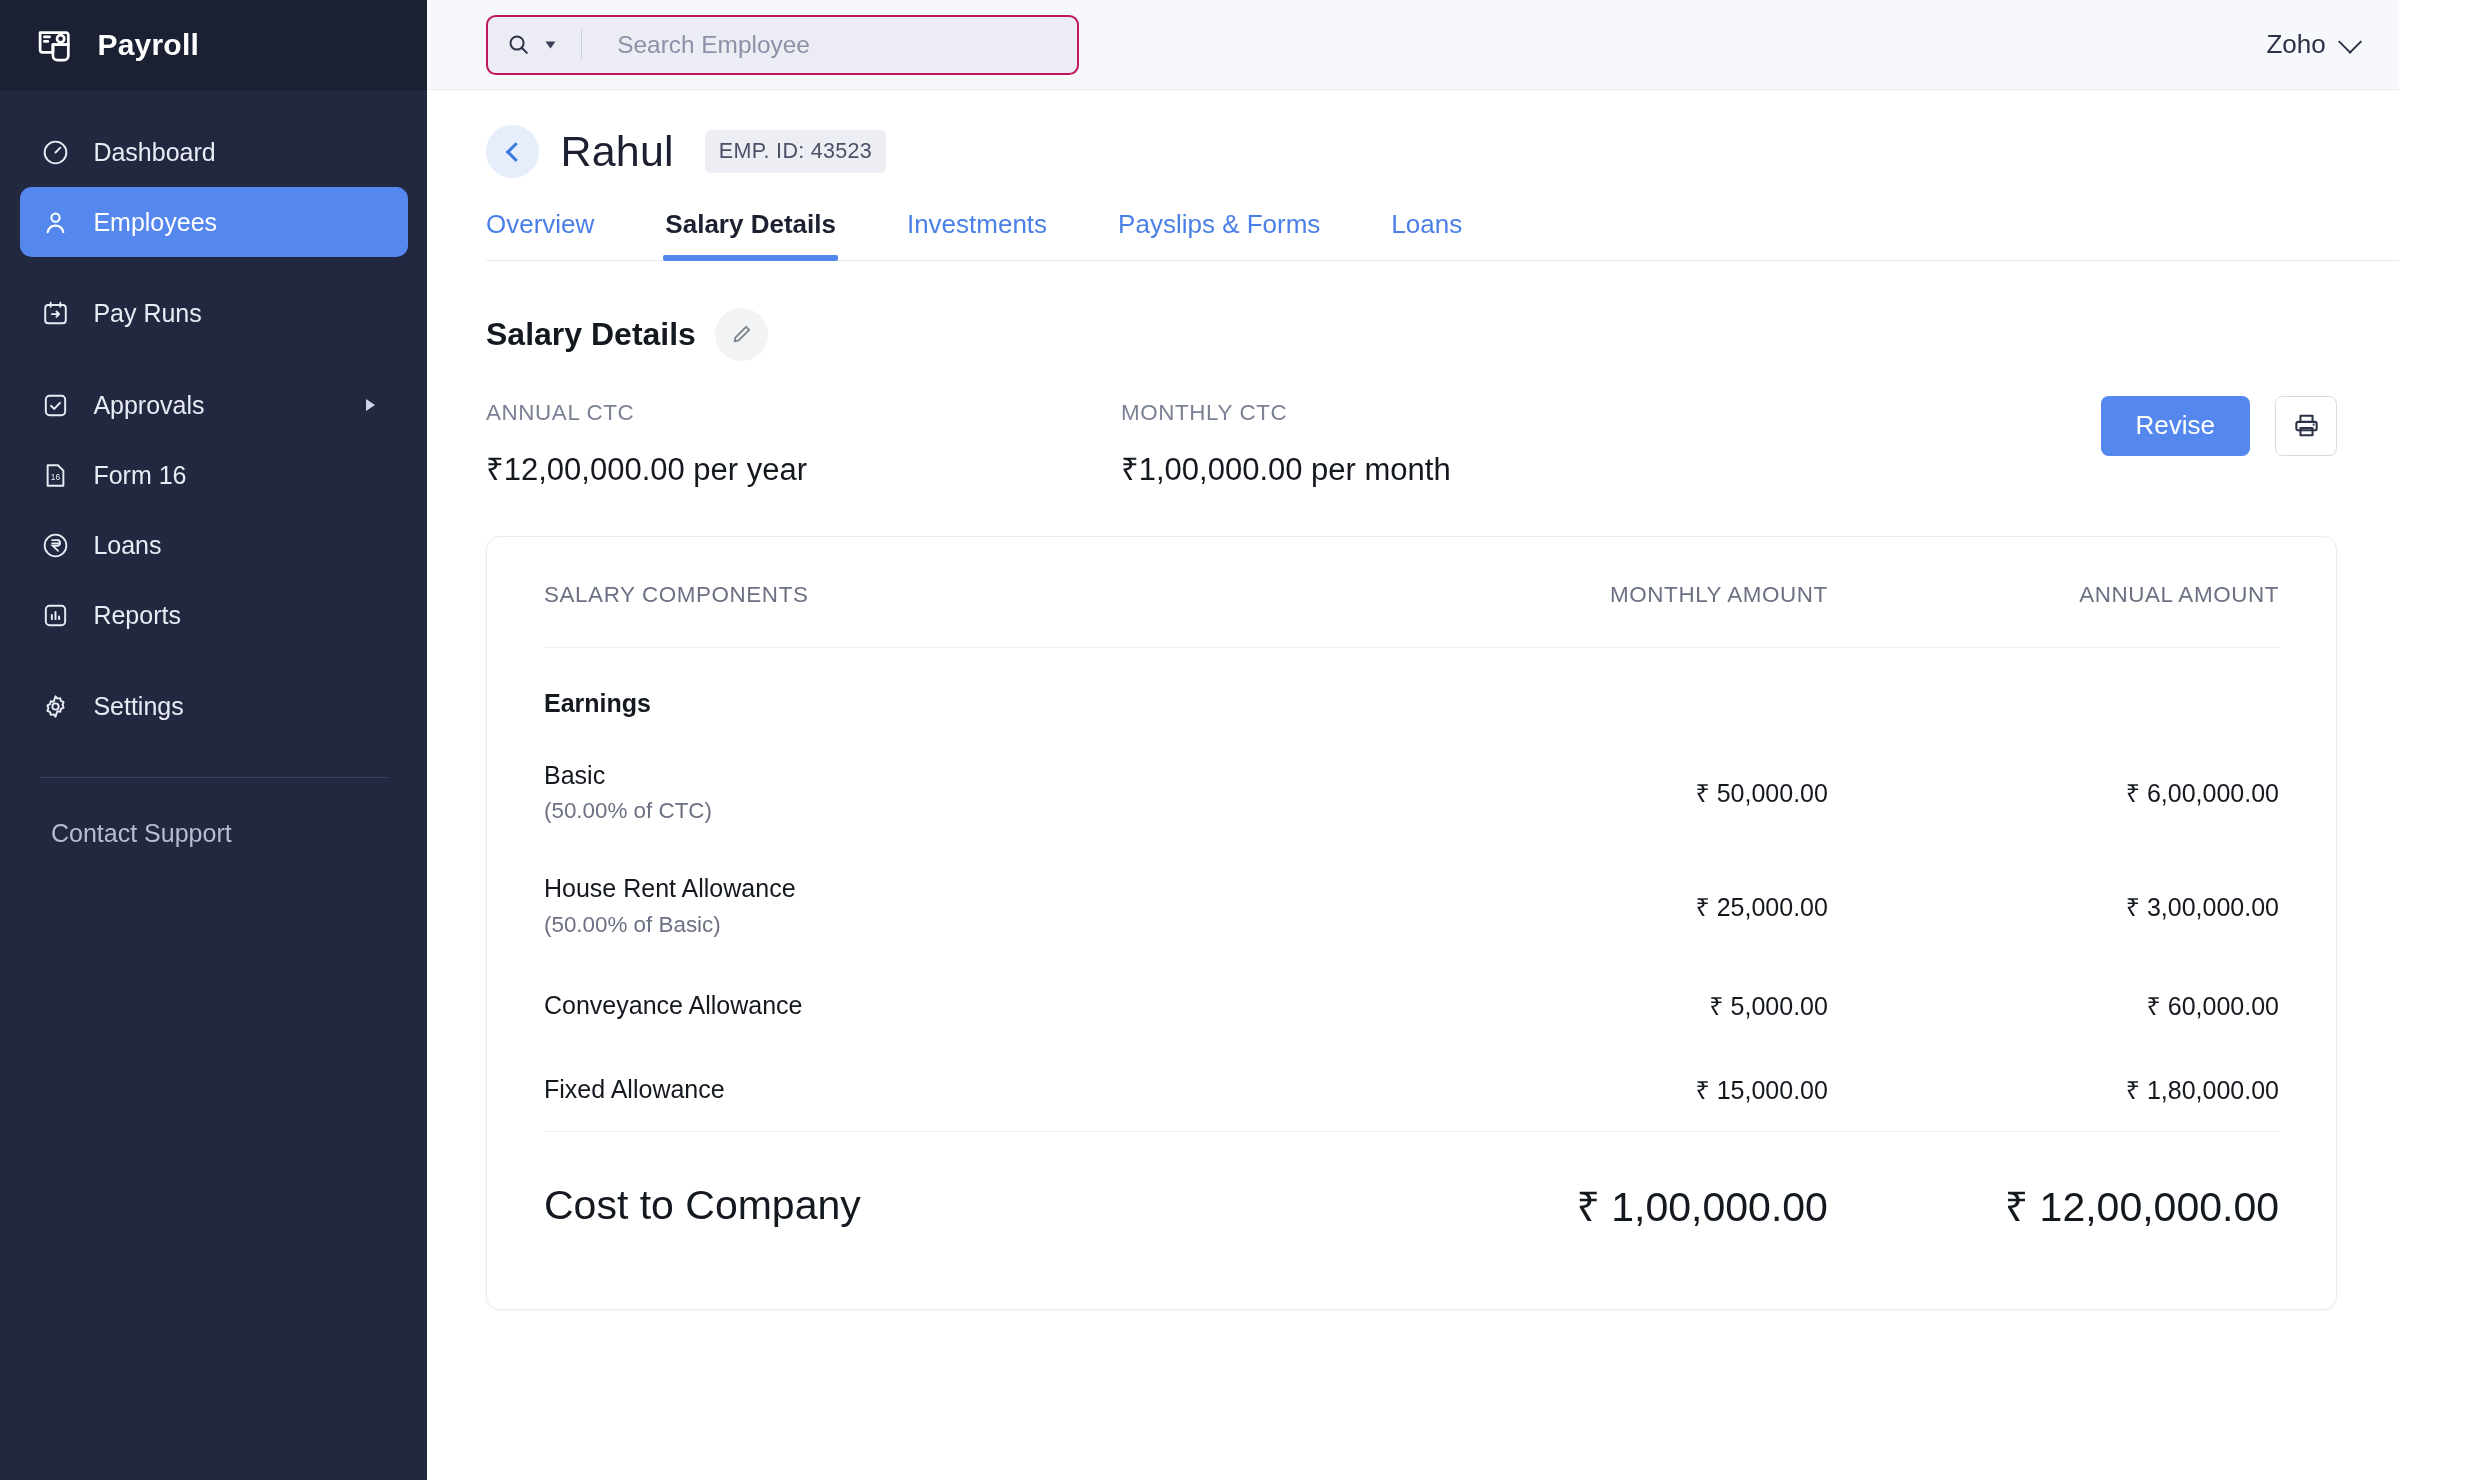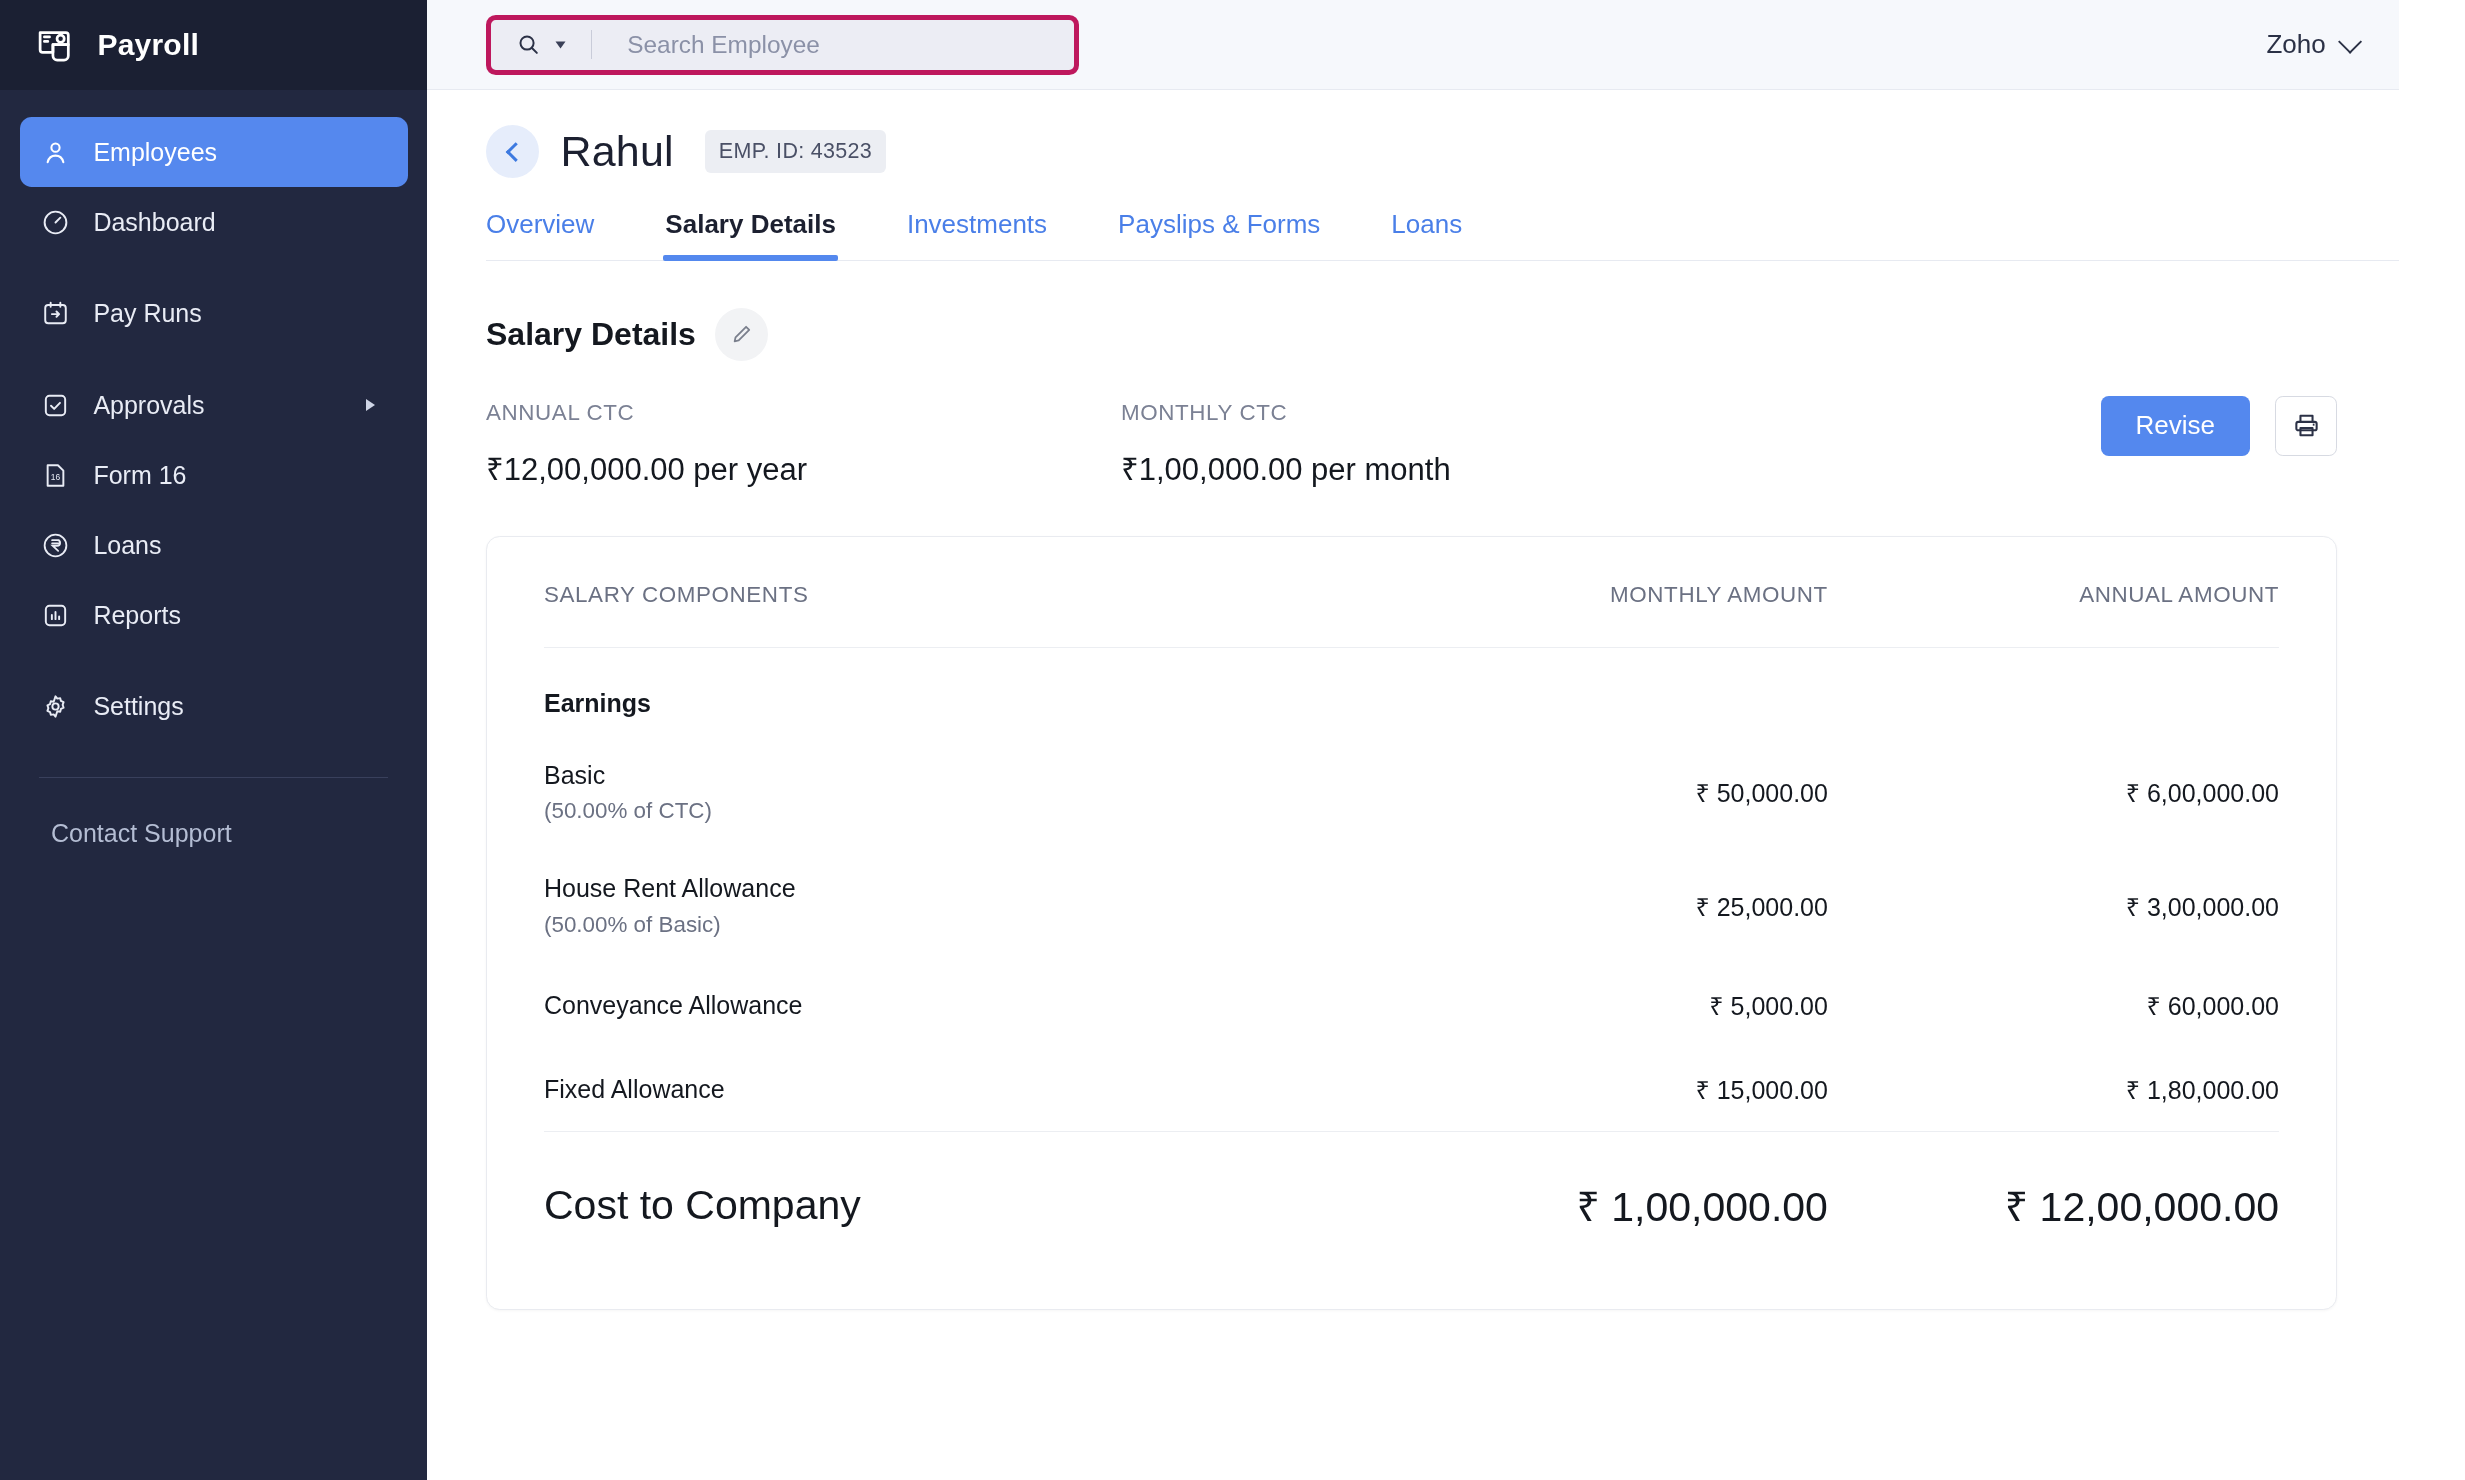--- a/index.html
+++ b/index.html
@@ -69,24 +69,24 @@
   .topbar {
     height: 90px; background: #f6f8fc;
     border-bottom: 1px solid #e7eaf1;
     display: flex; align-items: center;
     padding: 0 43px 0 59px;
     flex: 0 0 90px;
   }
   .search-box {
     width: 593px; height: 60px;
     background: #ecedf4;
-    border: 5px solid #be185d;
+    border: 2px solid #be185d;
     border-radius: 9.8px;
     display: flex; align-items: center;
-    padding-left: 25px; gap: 13.7px;
+    padding-left: 18px; gap: 13.7px;
     cursor: text;
   }
   .search-icon { width: 25px; height: 25px; display:block; }
   .search-caret {
     width:0;height:0;
     border-left: 7.8px solid #3a4057;
     border-top: 5.9px solid transparent;
     border-bottom: 5.9px solid transparent;
     transform: rotate(90deg);
     margin-left: 2px;
@@ -236,38 +236,38 @@
           <path d="M10.5 11.5h9V18a2.5 2.5 0 0 1-2.5 2.5h-4a2.5 2.5 0 0 1-2.5-2.5z"></path>
           <circle cx="15" cy="8" r="2.1"></circle>
           <path d="M5.5 7h3M5.5 9.6h2"></path>
         </svg>
       </span>
       <span class="brand-text">Payroll</span>
     </div>
 
     <nav class="nav">
 
+      <div class="nav-item">
+        <span class="nav-icon">
+          <svg viewBox="0 0 24 24" width="29" height="29" fill="none" stroke="#e9ecf5" stroke-width="1.6" stroke-linecap="round">
+            <circle cx="12" cy="12" r="9"></circle>
+              <path d="M12 12l4-4"></path>
+          </svg>
+        </span>
+        <span>Dashboard</span>
+      </div>
+
       <div class="nav-item active">
         <span class="nav-icon">
           <svg viewBox="0 0 24 24" width="29" height="29" fill="none" stroke="#ffffff" stroke-width="1.7" stroke-linecap="round">
             <circle cx="12" cy="8" r="3.4"></circle>
               <path d="M5.5 20c.9-3.6 3.5-5.4 6.5-5.4s5.6 1.8 6.5 5.4"></path>
           </svg>
         </span>
         <span>Employees</span>
-      </div>
-
-      <div class="nav-item">
-        <span class="nav-icon">
-          <svg viewBox="0 0 24 24" width="29" height="29" fill="none" stroke="#e9ecf5" stroke-width="1.6" stroke-linecap="round">
-            <circle cx="12" cy="12" r="9"></circle>
-              <path d="M12 12l4-4"></path>
-          </svg>
-        </span>
-        <span>Dashboard</span>
       </div>
 
       <div class="nav-gap"></div>
 
       <div class="nav-item">
         <span class="nav-icon">
           <svg viewBox="0 0 24 24" width="29" height="29" fill="none" stroke="#e9ecf5" stroke-width="1.6" stroke-linecap="round" stroke-linejoin="round">
             <rect x="3.5" y="5" width="17" height="15" rx="2.5"></rect>
             <path d="M8 3v3.4M16 3v3.4"></path>
               <path d="M9 12.5h6m-2.2-2.2 2.2 2.2-2.2 2.2"></path>

